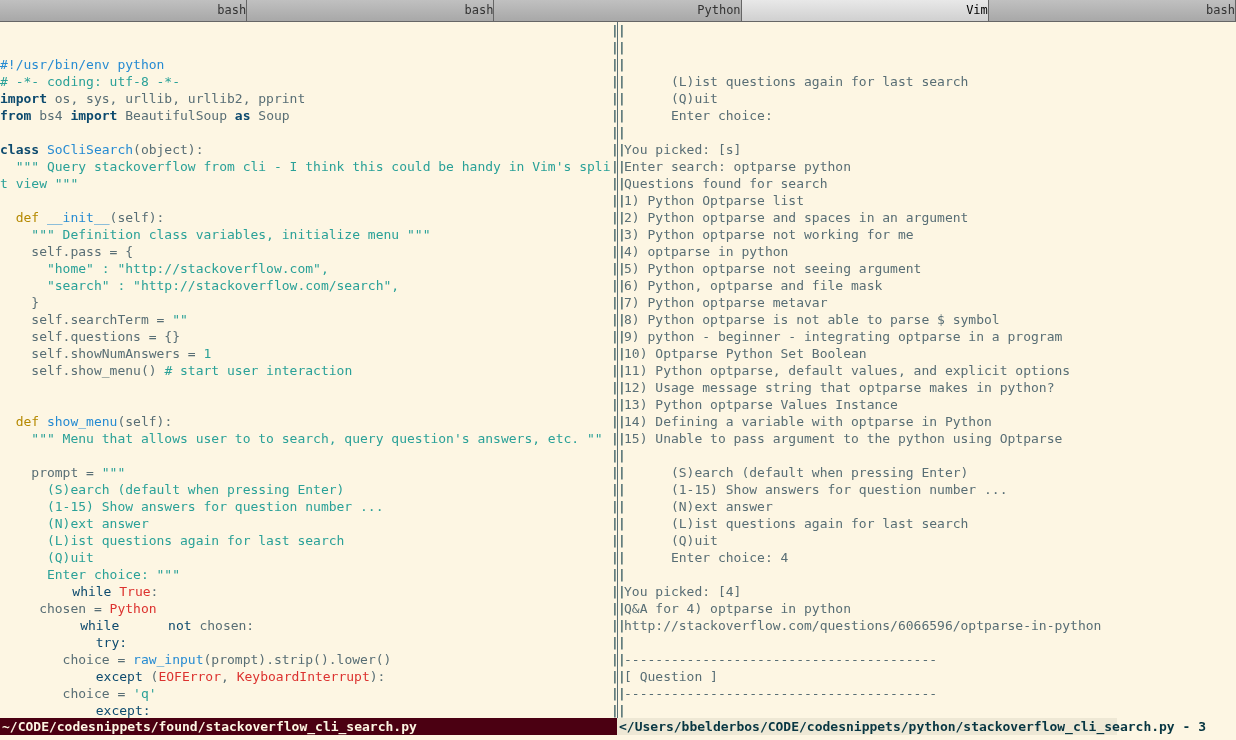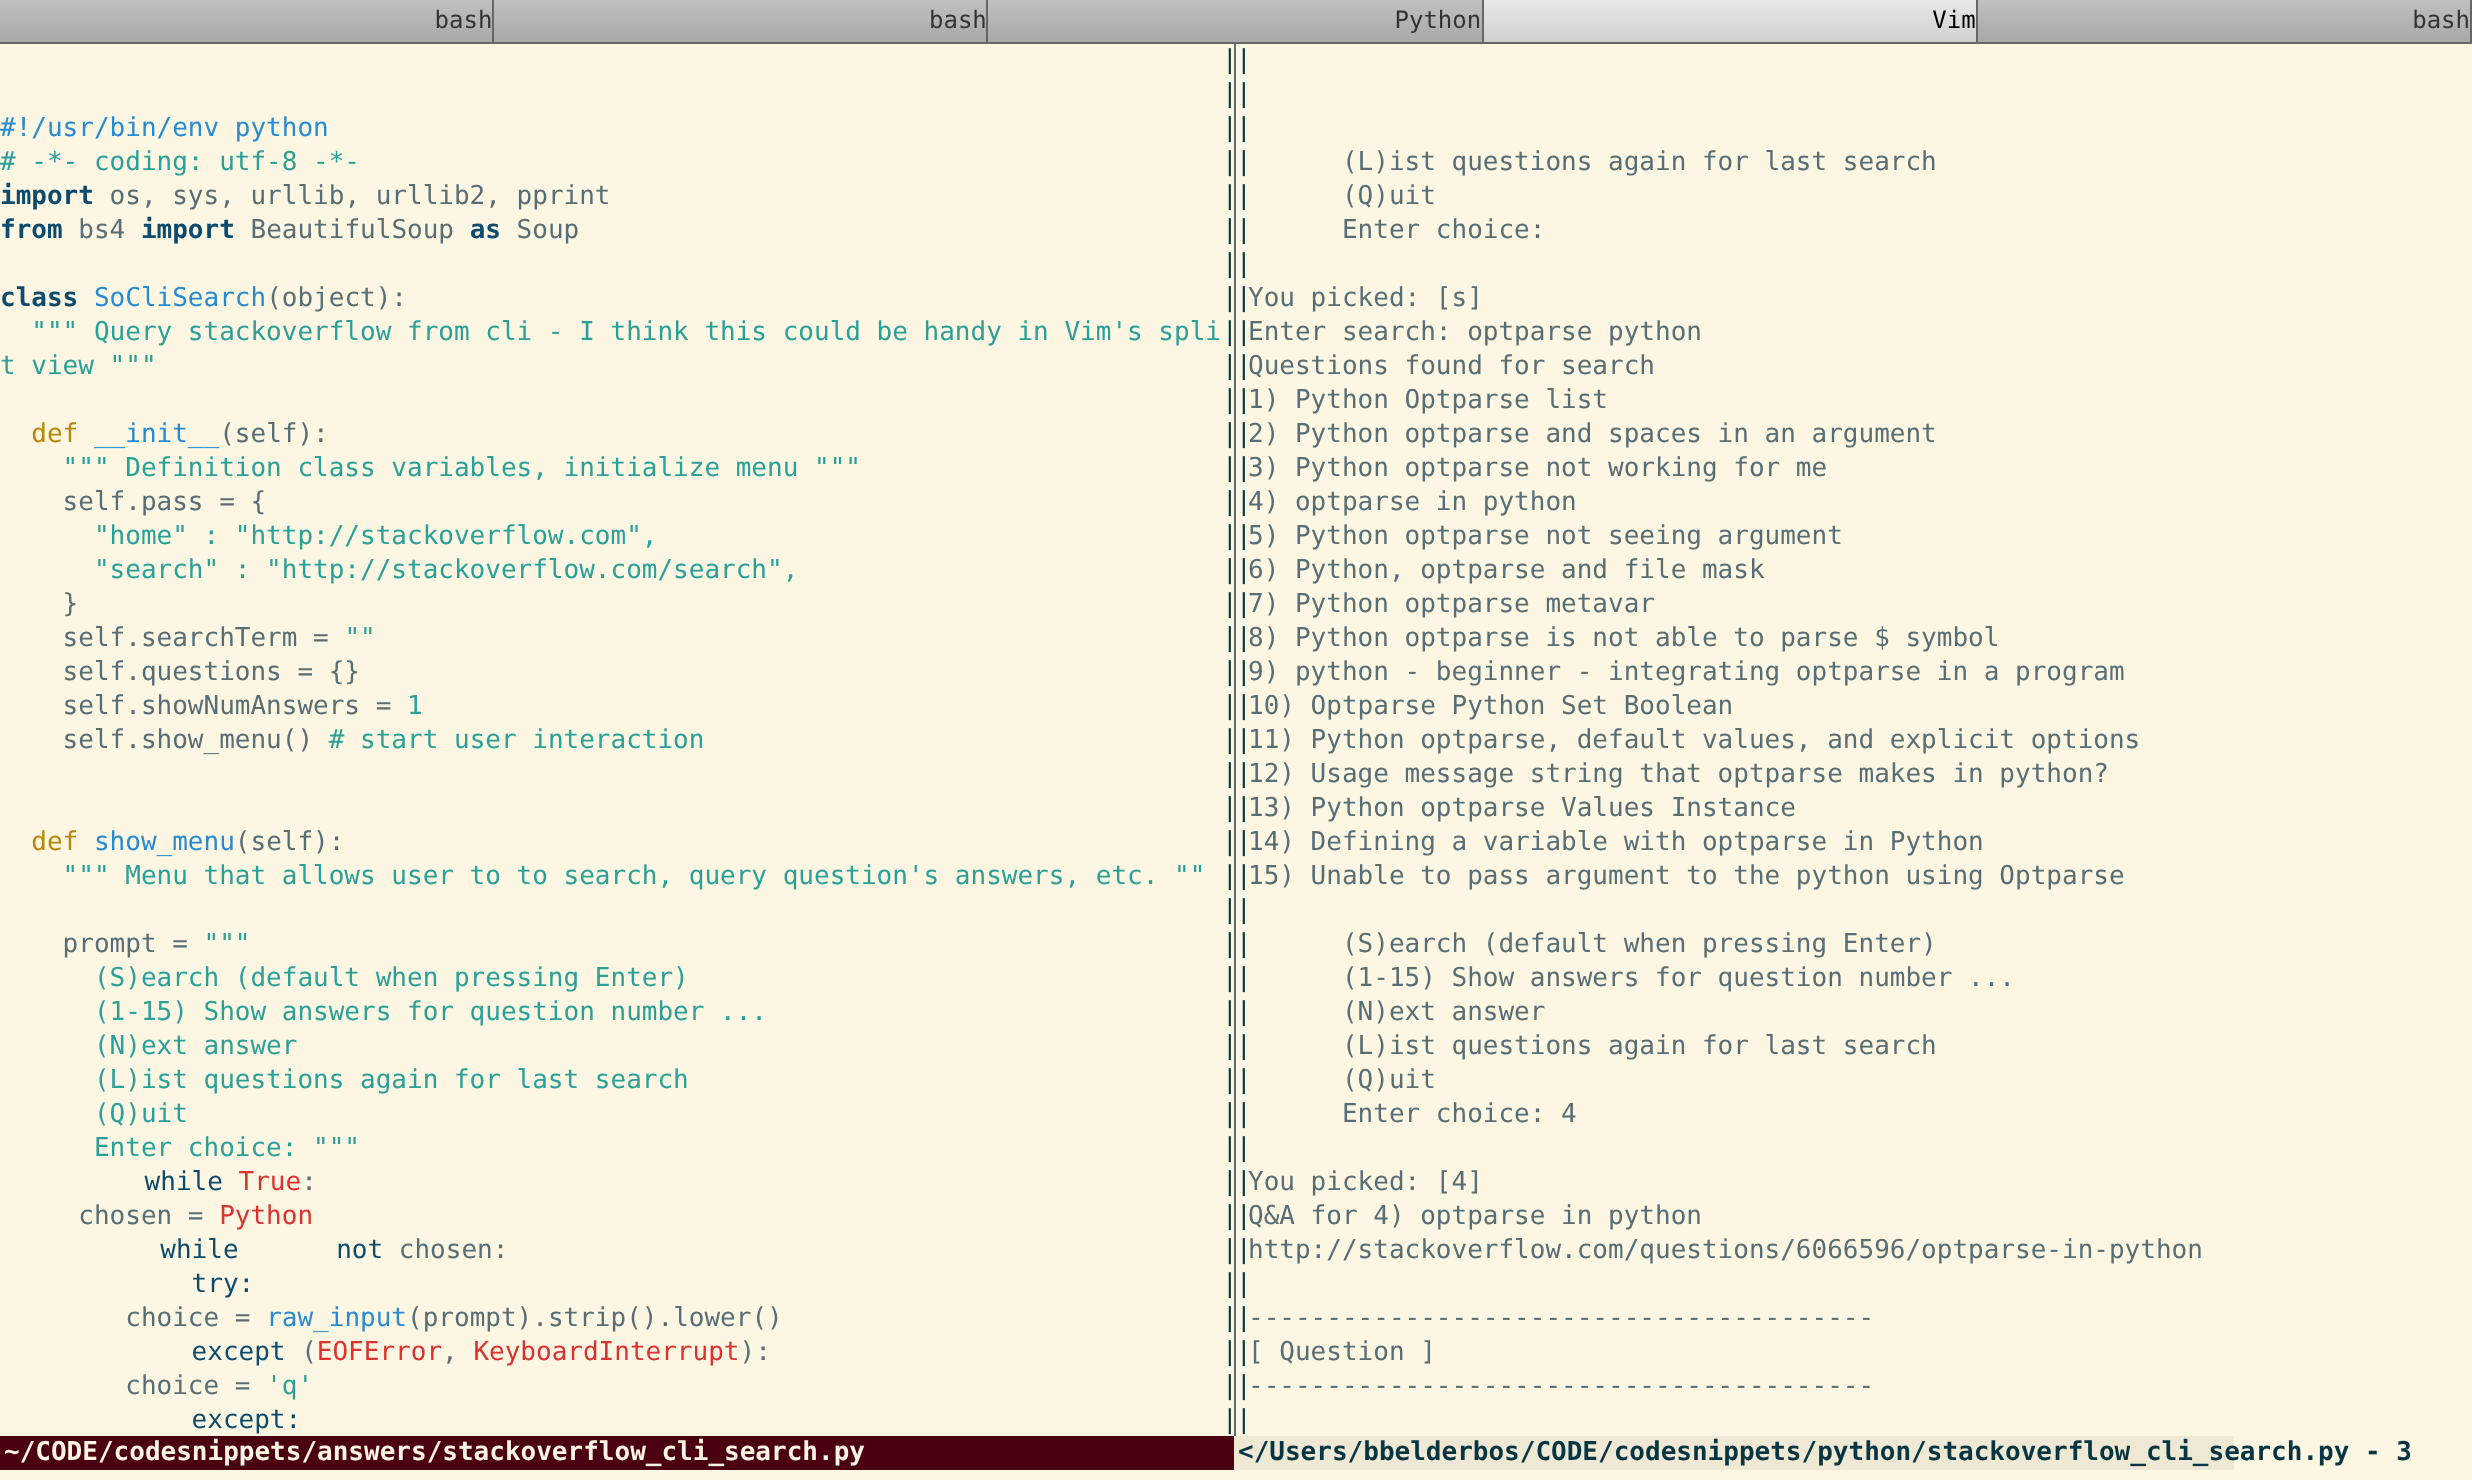--- a/index.html
+++ b/index.html
@@ -183,15 +183,15 @@
 [ Question ]
 ----------------------------------------
 
 Is there a way I can configure optparse in python to not take the beginning
  So instead of</optparse></div>
   </div>
 
 </div>
 
 <div class="statusline">
-  <div class="status-left">~/CODE/codesnippets/answers/stackoverflow_cli_search.py</div>
+  <div class="status-left">~/CODE/codesnippets/found/stackoverflow_cli_search.py</div>
   <div class="status-right">&lt;/Users/bbelderbos/CODE/codesnippets/python/stackoverflow_cli_search.py - 3</div>
 </div>
 
 </body></html>

